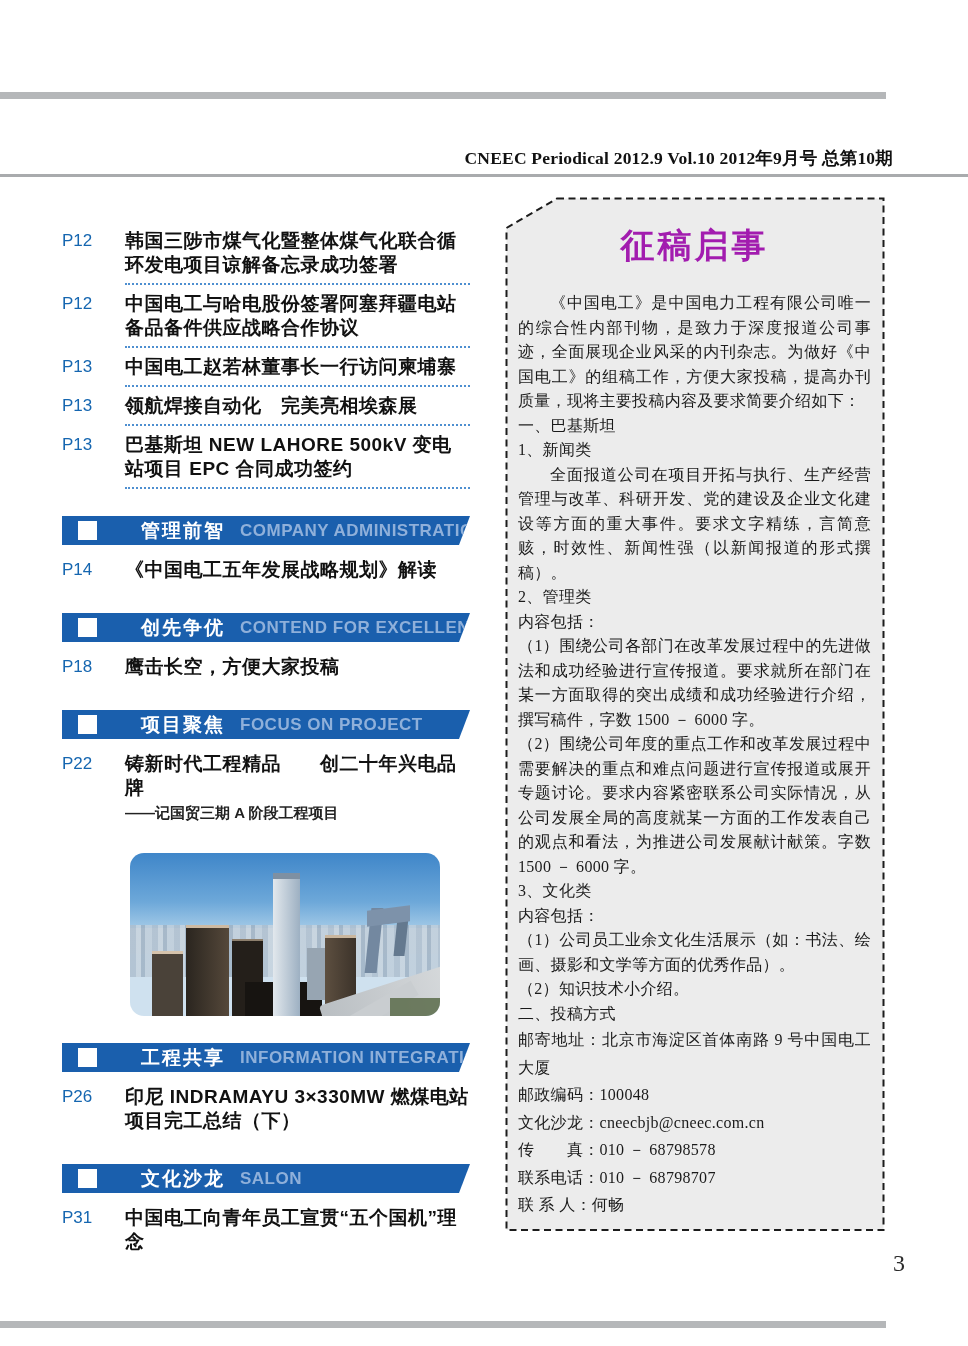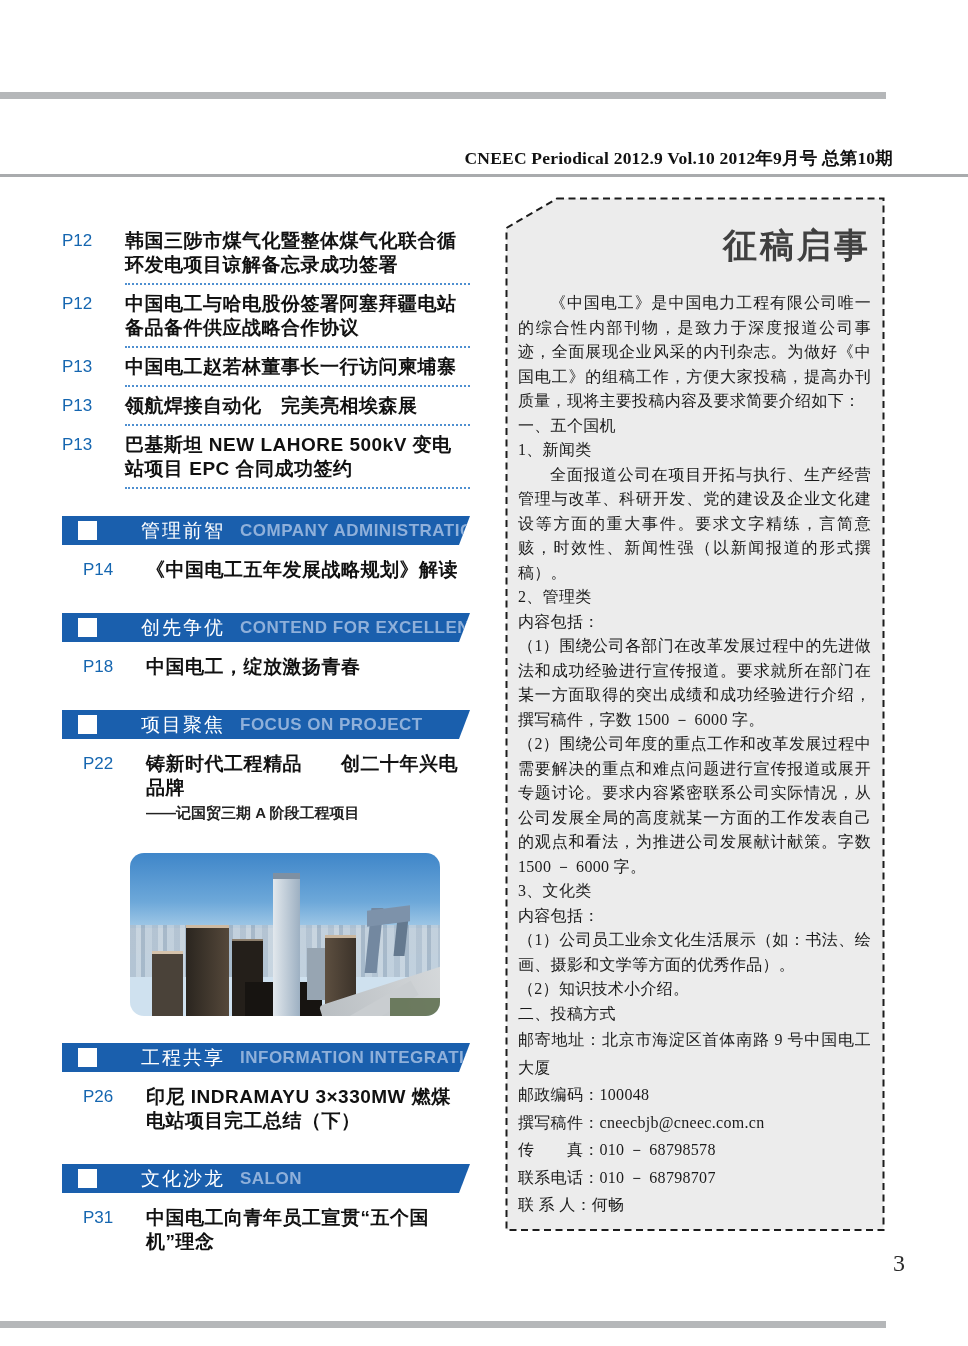--- a/index.html
+++ b/index.html
@@ -20,23 +20,23 @@
 
   .entry { display:flex; padding:5px 0 4px 0; }
   .entry .pg  { flex:none; width:63px; color:#1566b0; font-weight:normal; font-size:17px; padding-top:2px; }
   .entry .ttl { font-size:19px; font-weight:bold; color:#111; line-height:24px; letter-spacing:0.5px; }
   .entry .sub { font-size:15px; font-weight:bold; color:#222; line-height:21px; margin-top:2px; }
   .news-sep { border-bottom:2px dotted #4e8fd0; margin:2px 0 2px 63px; }
 
   .banner { height:29px; background:#1a5fad; display:flex; align-items:center; margin-top:27px;
             clip-path:polygon(0 0, 100% 0, calc(100% - 11px) 100%, 0 100%); }
   .banner .sq { width:19px; height:19px; background:#ffffff; margin-left:16px; flex:none; }
-  .banner .zh { color:#ffffff; font-weight:normal; font-size:19px; margin-left:44px; letter-spacing:2px; white-space:nowrap; }
+  .banner .zh { color:#ffffff; font-weight:bold; font-size:19px; margin-left:44px; letter-spacing:2px; white-space:nowrap; }
   .banner .en { color:#8fb0da; font-weight:bold; font-size:17px; margin-left:15px; letter-spacing:0.5px; white-space:nowrap; }
-  .sec-entry { margin-top:8px;margin-left:21px; }
+  .sec-entry { margin-top:8px; }
 
   
   .photo { position:relative; width:310px; height:163px; border-radius:14px; overflow:hidden;
            margin:26px 0 18px 68px;
            background:linear-gradient(180deg,#3f86c9 0%,#6da8d9 30%,#a8cde8 48%,#cfe1ef 56%); }
   .photo .haze    { position:absolute; left:0; right:0; top:46%; height:16%; background:#d4dfe8; }
   .photo .skyline { position:absolute; left:0; right:0; top:44%; height:32%; opacity:.85;
                     background:repeating-linear-gradient(90deg,#aebfcf 0 6px,#c6d3de 6px 11px,#9fb2c4 11px 15px,#bfcedb 15px 22px); }
   .photo .bld { position:absolute; bottom:0; }
   .photo .b1 { left:7%;  width:10%; height:40%; background:#4a4239; border-top:3px solid #d6c3ac; }
@@ -54,21 +54,21 @@
   .photo .road  { position:absolute; right:-8%; bottom:-6%; width:46%; height:26%;
                   background:linear-gradient(90deg,#b9bec2,#d8dbdd); transform:rotate(-18deg); border-radius:4px; }
   .photo .road2 { position:absolute; right:6%; bottom:-2%; width:30%; height:10%;
                   background:#c9cdd0; transform:rotate(-30deg); }
   .photo .green { position:absolute; right:0; bottom:0; width:16%; height:11%; background:#5a6b4a; opacity:.85; }
 
   
   .notice { position:absolute; left:505px; top:197px; width:380px; height:1035px; }
   .notice svg { position:absolute; inset:0; }
   .notice-inner { position:absolute; inset:0; padding:12px 14px 12px 13px; overflow:hidden; }
-  .notice-title { text-align:right; color:#404040; font-size:34px; font-weight:bold;
+  .notice-title { text-align:center; color:#a21caf; font-size:34px; font-weight:bold;
                   letter-spacing:3px; margin:14px 0 22px 0; }
   .np { font-family:"Liberation Serif", serif; font-size:16px; color:#1a1a1a;
         line-height:24.5px; text-align:justify; letter-spacing:0.3px; }
   .np.indent  { text-indent:2em; }
   .np.addr2   { padding-left:4.6em; }
   .np.contact { line-height:27.5px; }
 
   .page-num { position:absolute; left:893px; top:1250px; font-family:"Liberation Serif", serif;
               font-size:24px; color:#2b2b2b; }
 </style>
@@ -131,21 +131,21 @@
 
   <div class="banner">
     <span class="sq"></span>
     <span class="zh">创先争优</span>
     <span class="en">CONTEND FOR EXCELLENCE</span>
   </div>
 
   <div class="entry sec-entry">
     <span class="pg">P18</span>
     <span>
-      <span class="ttl" style="display:block">中国电工，绽放激扬青春</span>
+      <span class="ttl" style="display:block">鹰击长空，方便大家投稿</span>
 
     </span>
   </div>
 
   <div class="banner">
     <span class="sq"></span>
     <span class="zh">项目聚焦</span>
     <span class="en">FOCUS ON PROJECT</span>
   </div>
 
@@ -210,35 +210,35 @@
 </div>
 
 <div class="notice">
   <svg width="380" height="1035" viewBox="0 0 380 1035" preserveAspectRatio="none">
     <polygon points="52,1.5 378.5,1.5 378.5,1033 1.5,1033 1.5,31" fill="#ececec" stroke="#1c1c1c" stroke-width="2" stroke-dasharray="7 4.5"></polygon>
   </svg>
   <div class="notice-inner">
     <div class="notice-title">征稿启事</div>
     <div id="notice-body">
         <div class="np indent">《中国电工》是中国电力工程有限公司唯一的综合性内部刊物，是致力于深度报道公司事迹，全面展现企业风采的内刊杂志。为做好《中国电工》的组稿工作，方便大家投稿，提高办刊质量，现将主要投稿内容及要求简要介绍如下：</div>
-        <div class="np">一、五个国机</div>
+        <div class="np">一、巴基斯坦</div>
         <div class="np">1、新闻类</div>
         <div class="np indent">全面报道公司在项目开拓与执行、生产经营管理与改革、科研开发、党的建设及企业文化建设等方面的重大事件。要求文字精练，言简意赅，时效性、新闻性强（以新闻报道的形式撰稿）。</div>
         <div class="np">2、管理类</div>
         <div class="np">内容包括：</div>
         <div class="np">（1）围绕公司各部门在改革发展过程中的先进做法和成功经验进行宣传报道。要求就所在部门在某一方面取得的突出成绩和成功经验进行介绍，撰写稿件，字数 1500 － 6000 字。</div>
         <div class="np">（2）围绕公司年度的重点工作和改革发展过程中需要解决的重点和难点问题进行宣传报道或展开专题讨论。要求内容紧密联系公司实际情况，从公司发展全局的高度就某一方面的工作发表自己的观点和看法，为推进公司发展献计献策。字数 1500 － 6000 字。</div>
         <div class="np">3、文化类</div>
         <div class="np">内容包括：</div>
         <div class="np">（1）公司员工业余文化生活展示（如：书法、绘画、摄影和文学等方面的优秀作品）。</div>
         <div class="np">（2）知识技术小介绍。</div>
         <div class="np">二、投稿方式</div>
         <div class="np contact">邮寄地址：北京市海淀区首体南路 9 号中国电工大厦</div>
         <div class="np contact">邮政编码：100048</div>
-        <div class="np contact">撰写稿件：cneecbjb@cneec.com.cn</div>
+        <div class="np contact">文化沙龙：cneecbjb@cneec.com.cn</div>
         <div class="np contact">传　　真：010 － 68798578</div>
         <div class="np contact">联系电话：010 － 68798707</div>
         <div class="np contact">联 系 人：何畅</div>
       </div>
   </div>
 </div>
 
 <div class="page-num">3</div>
 
 <div class="bottom-bar"></div>

